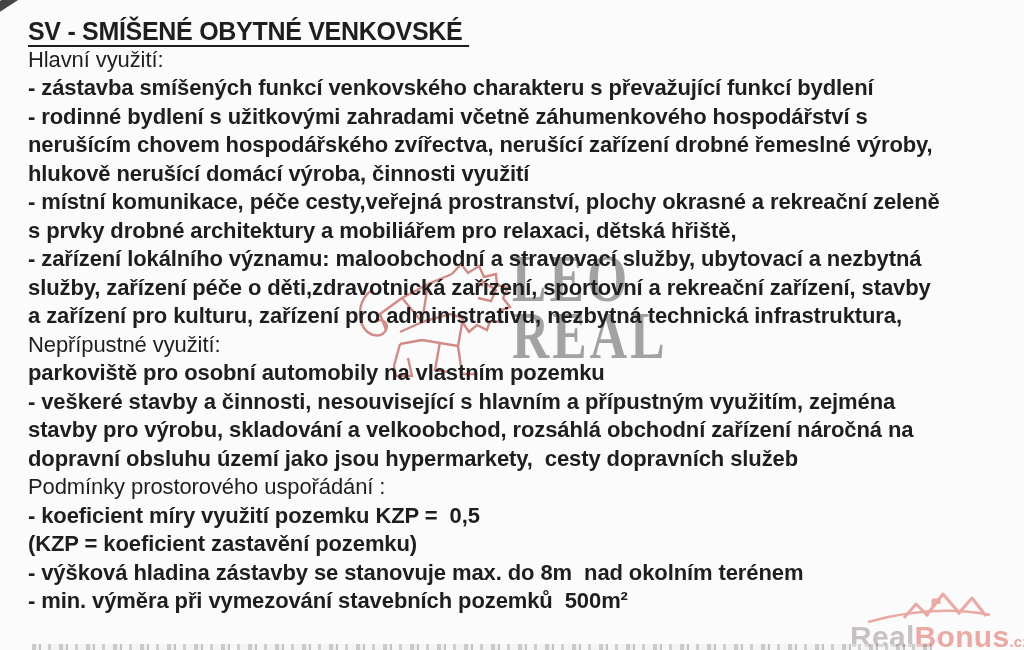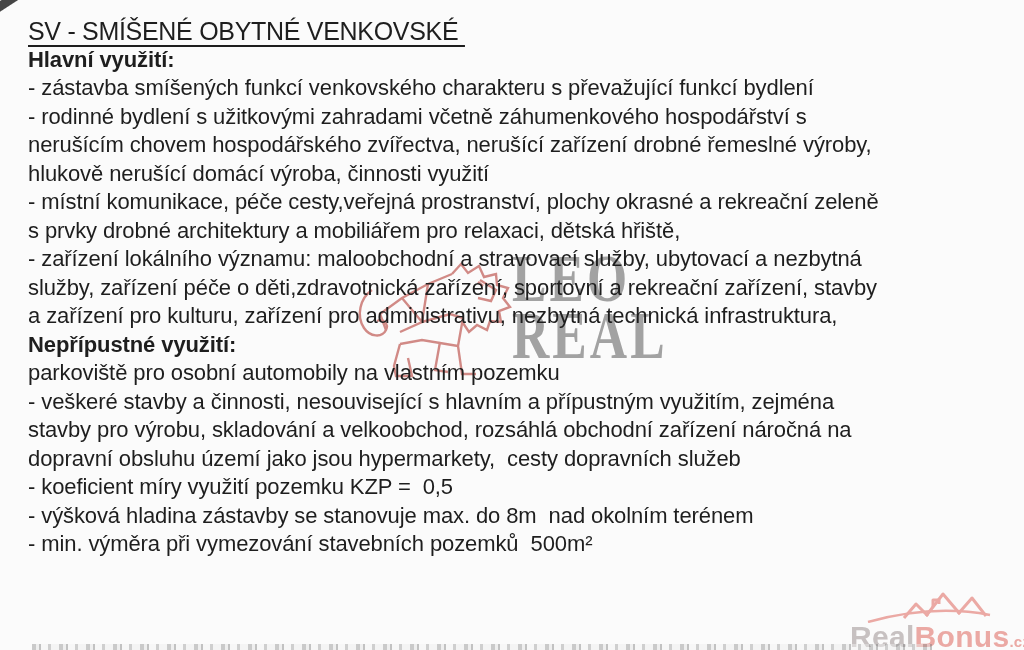--- a/index.html
+++ b/index.html
@@ -1,20 +1,20 @@
 <!DOCTYPE html>
 <html><head>
 <meta charset="utf-8">
 <style>
   html,body{margin:0;padding:0;}
   .page{position:relative;width:1024px;height:650px;background:#fbfbfb;overflow:hidden;
         font-family:"Liberation Sans",sans-serif;color:#1e1e1e;}
   .content{position:absolute;left:28px;top:17px;right:12px;z-index:2;}
-  .line{font-size:22px;line-height:28.5px;white-space:pre-wrap;letter-spacing:-0.1px;}
-  .line.bold{font-weight:bold;}
+  .line{font-size:22px;line-height:28.5px;white-space:pre-wrap;letter-spacing:-0.1px;font-weight:bold;}
+  .line.bold{font-weight:normal;}
   .line.title{font-size:25px;text-decoration:underline;text-decoration-thickness:2px;
               text-underline-offset:5px;letter-spacing:-0.3px;}
   
   .corner-artifact{position:absolute;left:-13px;top:-2px;width:38px;height:9px;background:#454545;
                    transform:rotate(-33deg);border-radius:2px;z-index:3;filter:blur(0.4px);}
   
   .cutoff-artifact{position:absolute;left:32px;top:644px;width:900px;height:7px;z-index:2;opacity:.45;
      background:repeating-linear-gradient(90deg,#8f8f8f 0 4px,#e2e2e2 4px 7px,#7f7f7f 7px 9px,
      #f4f4f4 9px 16px,#9a9a9a 16px 19px,#ececec 19px 27px);filter:blur(0.5px);}
   
@@ -67,21 +67,23 @@
     <div class="line">- místní komunikace, péče cesty,veřejná prostranství, plochy okrasné a rekreační zeleně</div>
     <div class="line">s prvky drobné architektury a mobiliářem pro relaxaci, dětská hřiště,</div>
     <div class="line">- zařízení lokálního významu: maloobchodní a stravovací služby, ubytovací a nezbytná</div>
     <div class="line">služby, zařízení péče o děti,zdravotnická zařízení, sportovní a rekreační zařízení, stavby</div>
     <div class="line">a zařízení pro kulturu, zařízení pro administrativu, nezbytná technická infrastruktura,</div>
     <div class="line bold">Nepřípustné využití:</div>
     <div class="line">parkoviště pro osobní automobily na vlastním pozemku</div>
     <div class="line">- veškeré stavby a činnosti, nesouvisející s hlavním a přípustným využitím, zejména</div>
     <div class="line">stavby pro výrobu, skladování a velkoobchod, rozsáhlá obchodní zařízení náročná na</div>
     <div class="line">dopravní obsluhu území jako jsou hypermarkety,  cesty dopravních služeb</div>
+    <div class="line bold">Podmínky prostorového uspořádání :</div>
     <div class="line">- koeficient míry využití pozemku KZP =  0,5</div>
+    <div class="line">(KZP = koeficient zastavění pozemku)</div>
     <div class="line">- výšková hladina zástavby se stanovuje max. do 8m  nad okolním terénem</div>
     <div class="line">- min. výměra při vymezování stavebních pozemků  500m²</div>
   </div>
 
   <div class="wm-realbonus">
     <svg width="176" height="34" viewBox="0 0 176 34">
       <g fill="none" stroke-width="3" stroke-linejoin="round" stroke="#eba9a4">
         <path d="M56,29 L68,15 L80,27"></path>
         <path d="M78,27 L95,5 L112,25"></path>
         <path d="M85,18 v-7 h6 v4"></path>

